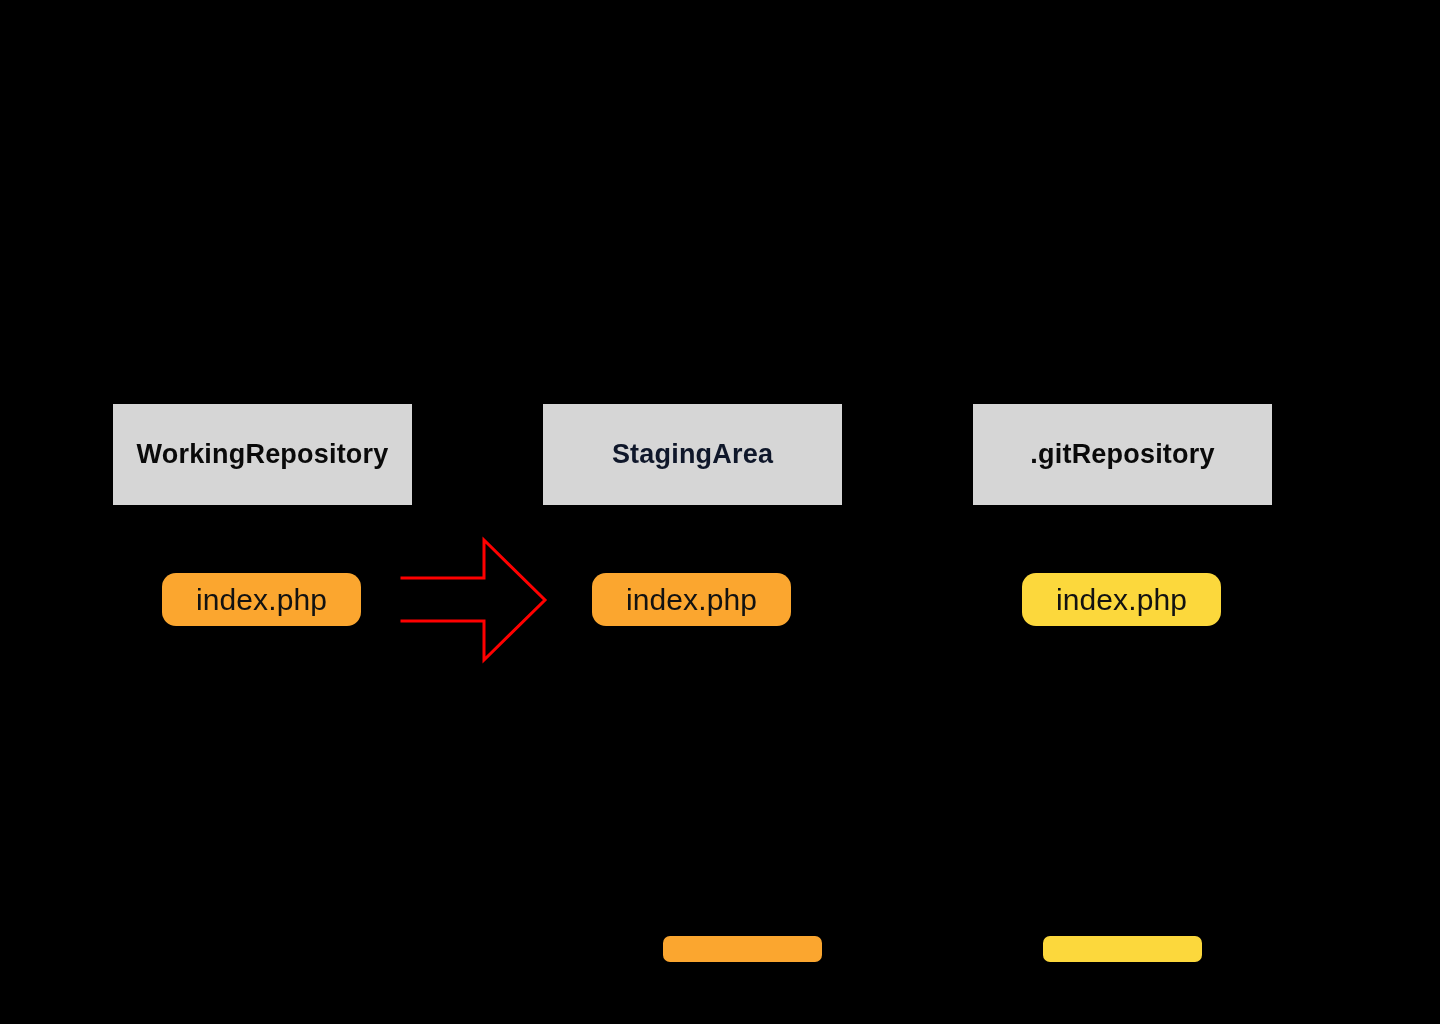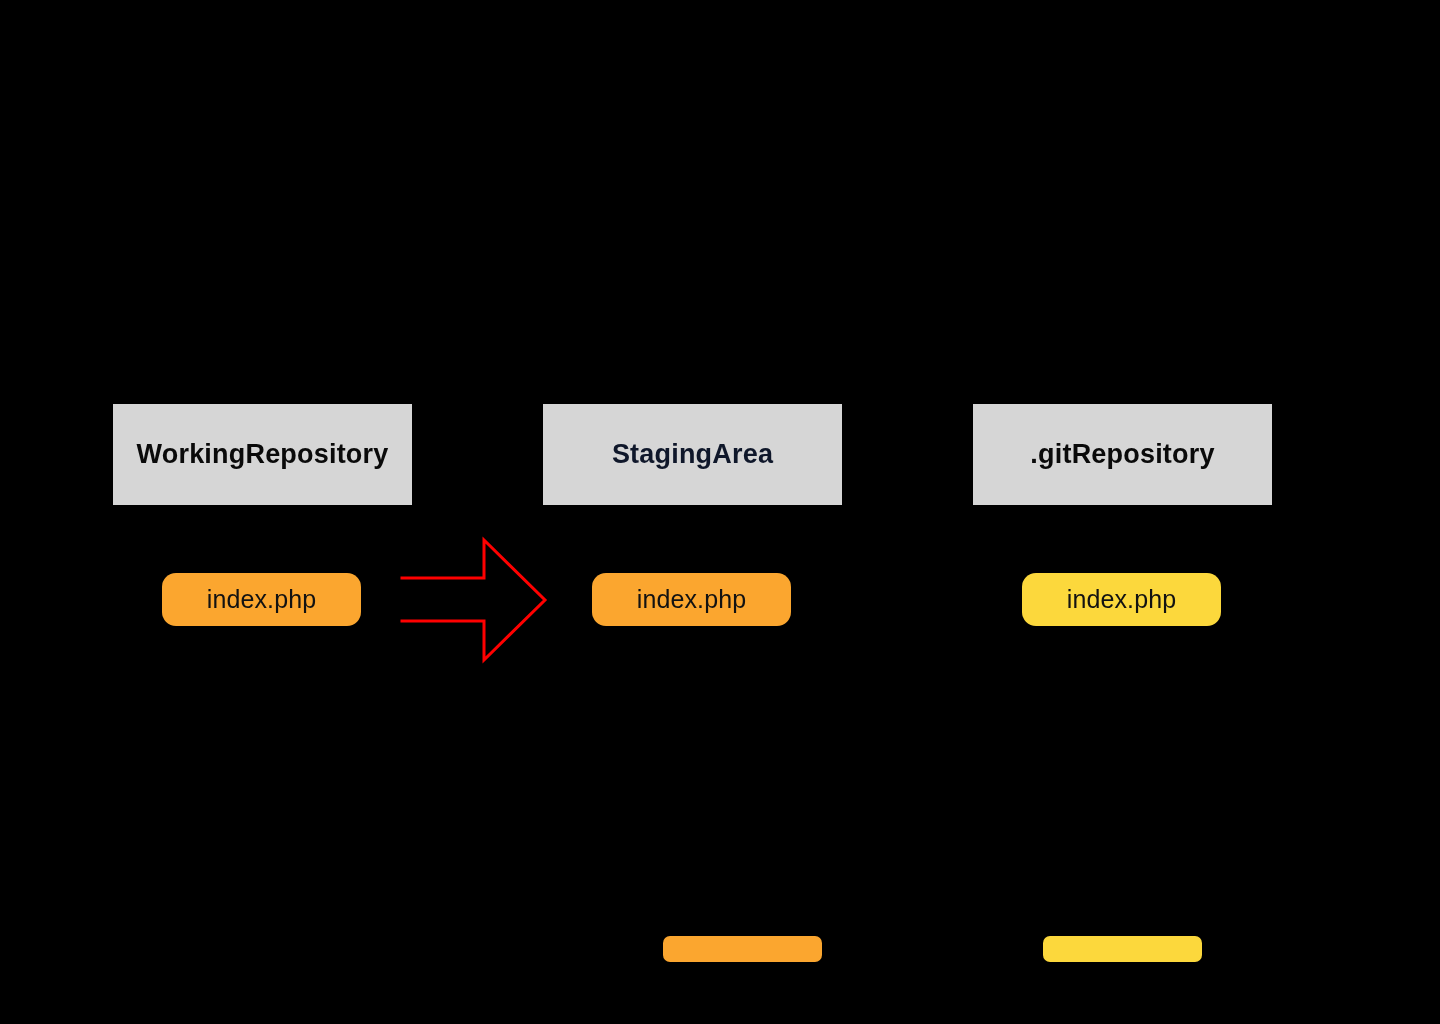--- a/index.html
+++ b/index.html
@@ -40,21 +40,21 @@
 
   
   .file-pill {
     position: absolute;
     height: 53px;
     border-radius: 14px;
     display: flex;
     align-items: center;
     justify-content: center;
     color: #121212;
-    font-size: 25px;
+    font-size: 30px;
     font-weight: 400;
     letter-spacing: 0.1px;
     box-sizing: border-box;
   }
 
   
   .legend-swatch {
     position: absolute;
     height: 26px;
     border-radius: 7px;

